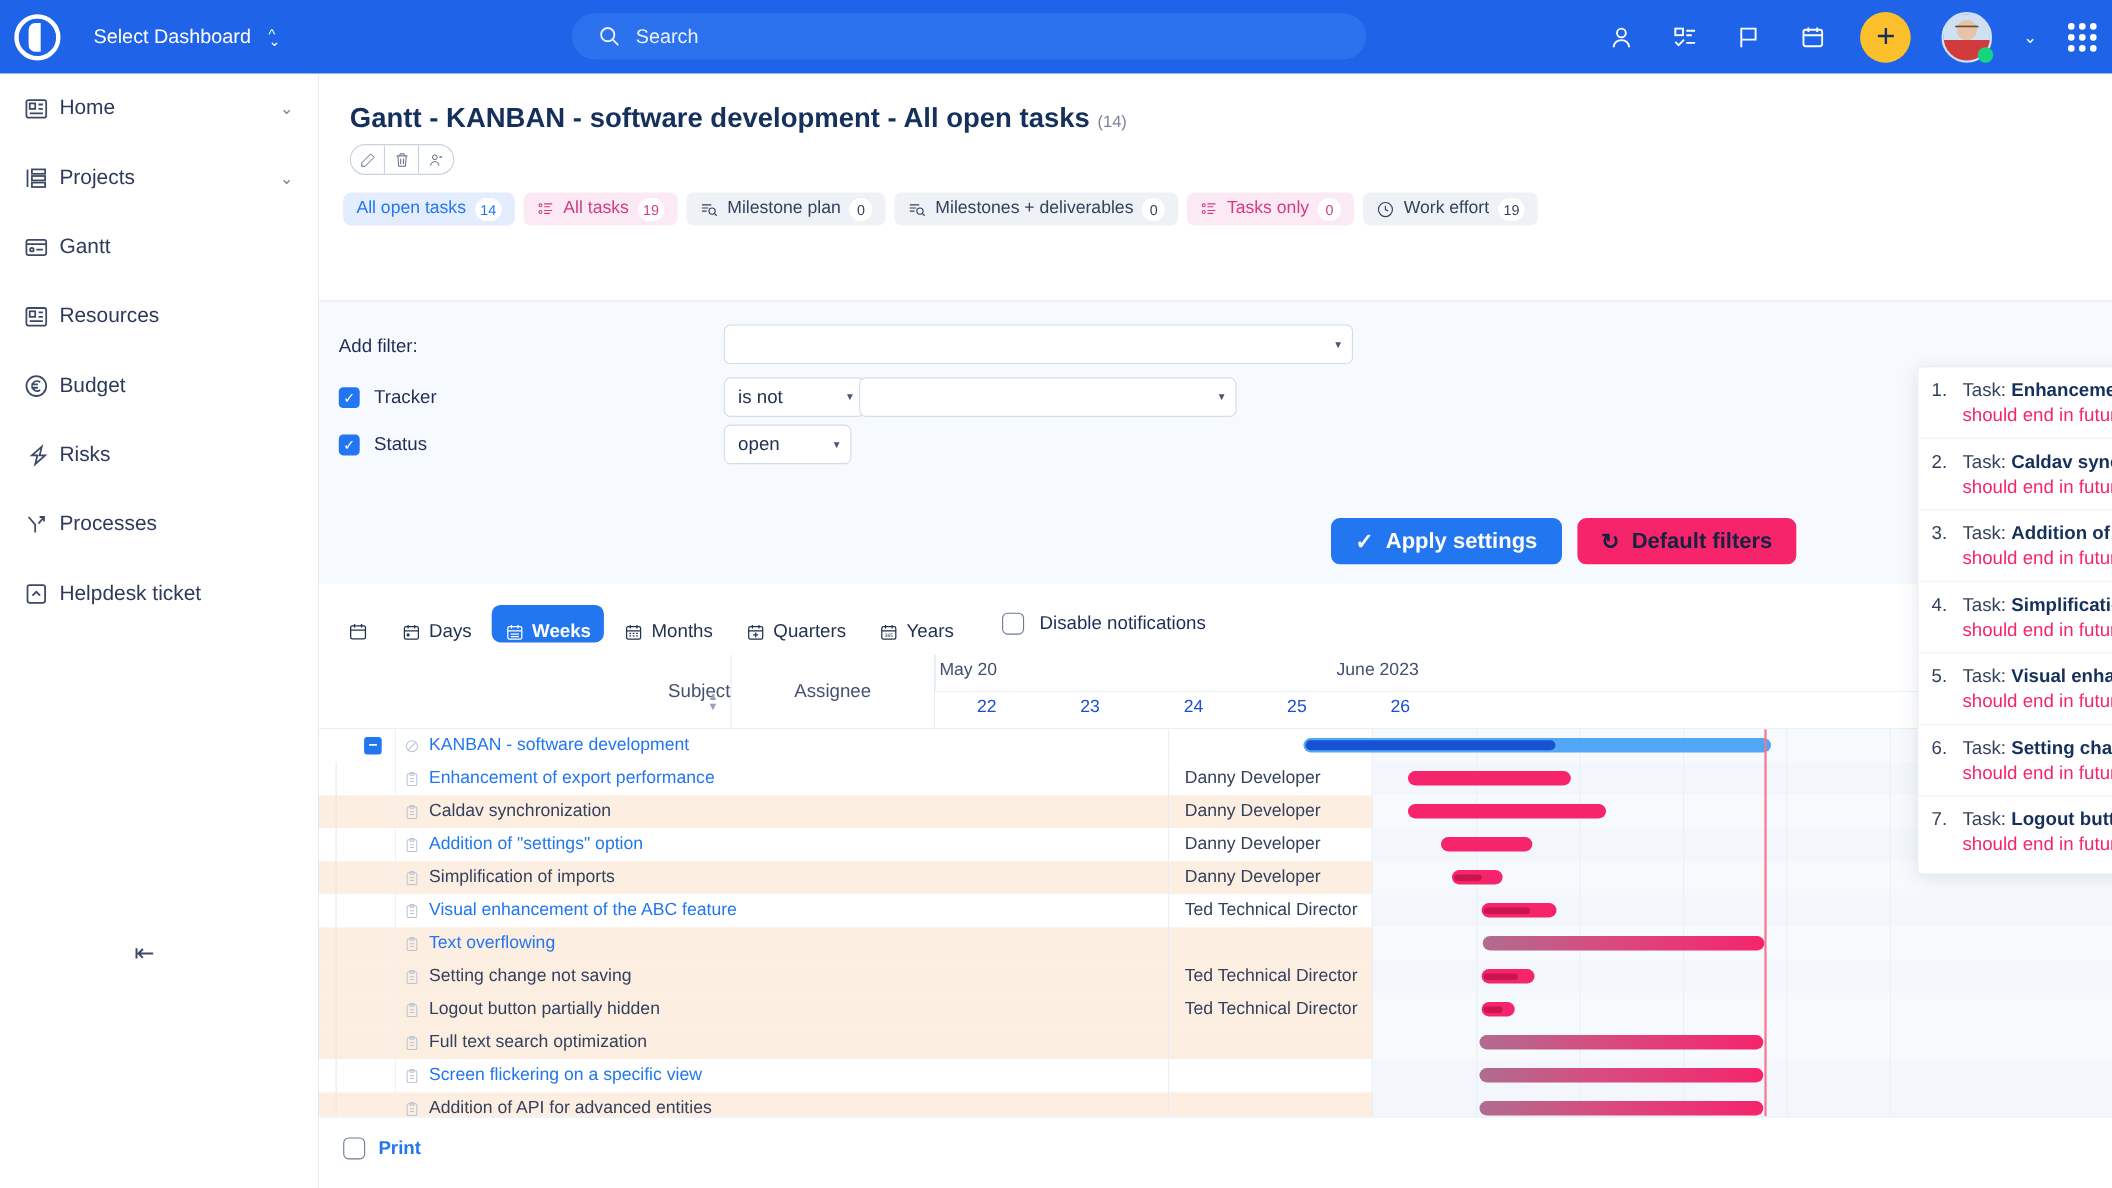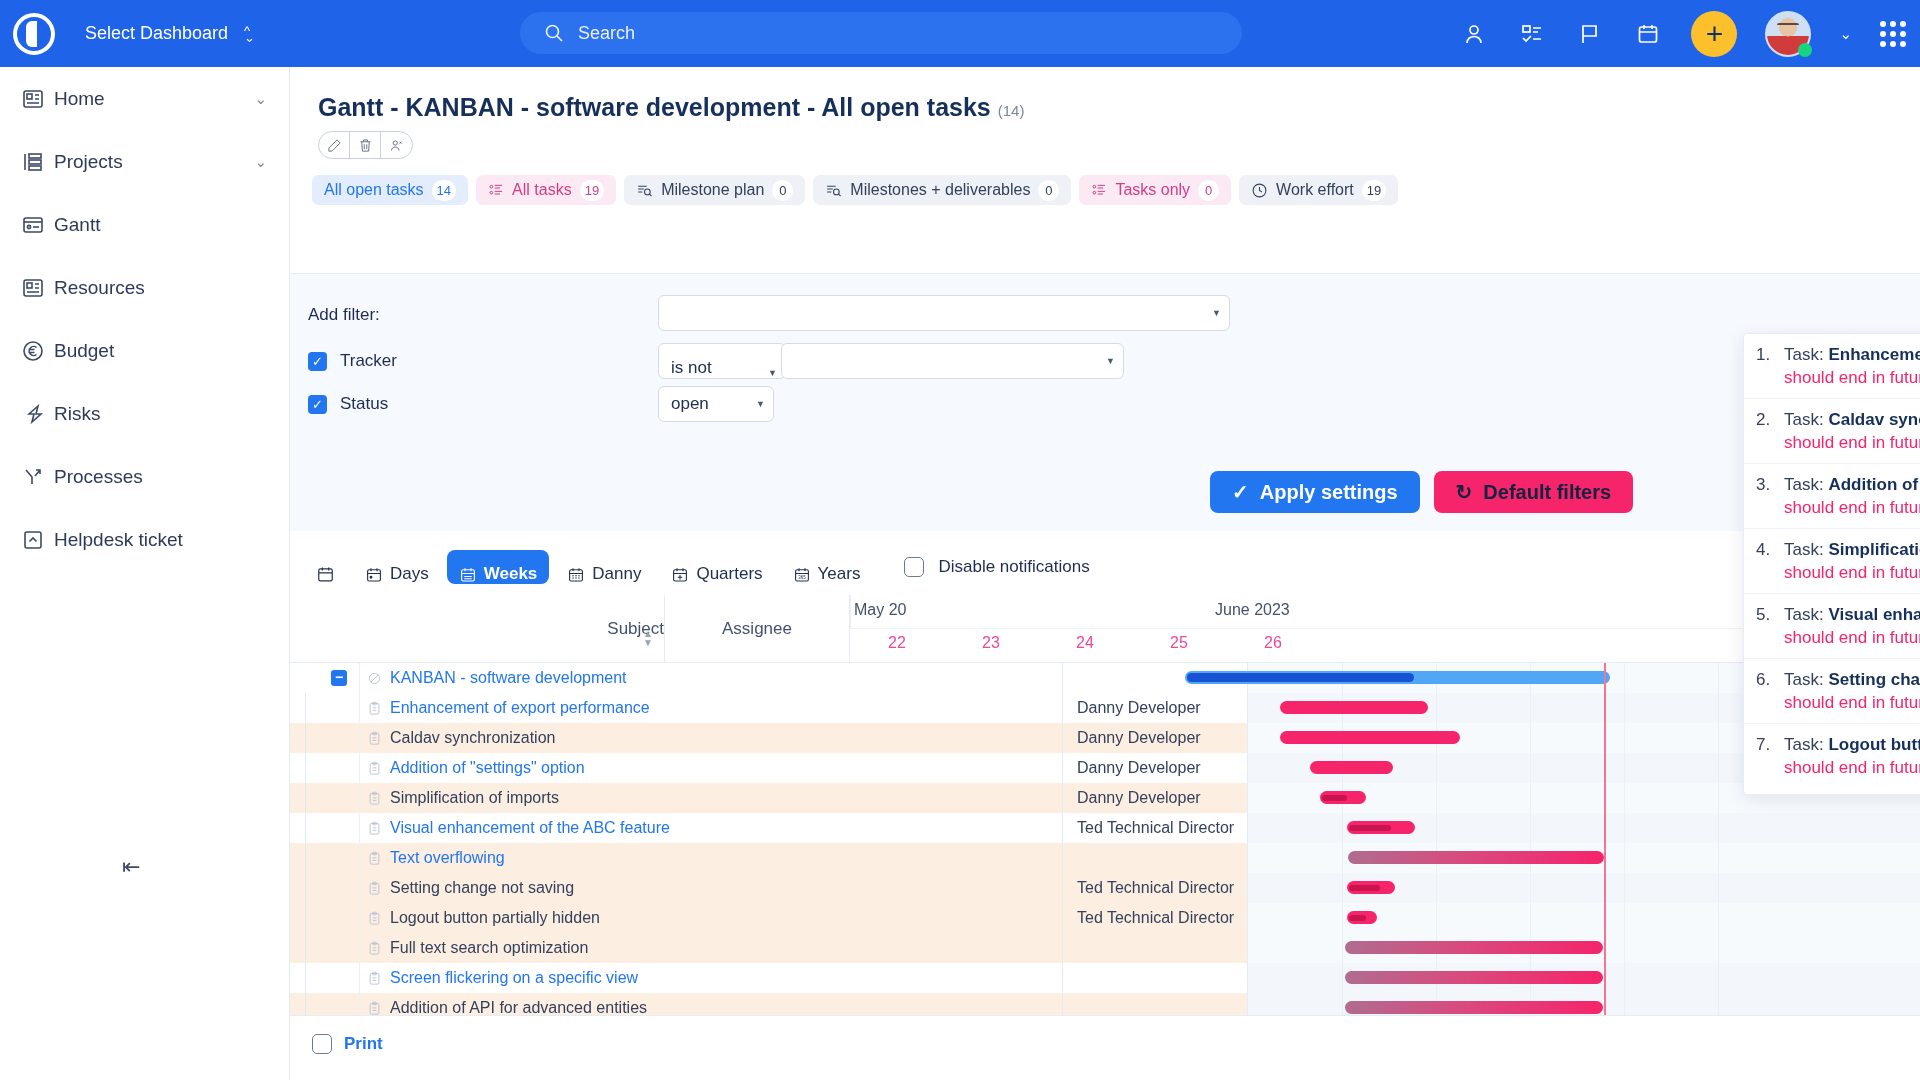--- a/index.html
+++ b/index.html
@@ -186,21 +186,21 @@
   .sortic { position: absolute; right: 11px; top: 34px; color: #97a2b6; font-size: 10px; line-height: 9px; }
   .g-col-assignee {
     position: absolute; left: 375px; top: 0; width: 185px; height: 68px;
     border-right: 1px solid #e6ecf5; display: flex; align-items: center; justify-content: center;
     font-size: 17px; color: #44516e;
   }
   .g-timeline-head { position: absolute; left: 560px; top: 0; right: 0; height: 68px; }
   .month-row { position: relative; height: 34px; border-bottom: 1px solid #eef2f8; }
   .month-lbl { position: absolute; top: 6px; font-size: 16px; color: #44516e; }
   .week-row { position: relative; height: 34px; }
-  .week-lbl { position: absolute; top: 5px; font-size: 16px; color: #ec4899; text-align: center; }
+  .week-lbl { position: absolute; top: 5px; font-size: 16px; color: #1d4ed8; text-align: center; }
   .vline { position: absolute; top: 0; bottom: 0; width: 1px; background: #eaf0f8; }
 
   .g-body { position: relative; height: 352px; }
   .grow { position: relative; height: 30px; display: flex; }
   .grow .tree {
     width: 70px; flex: 0 0 70px; position: relative; border-right: 1px solid #edf1f7;
   }
   .grow .icoc { width: 28px; flex: 0 0 28px; display: flex; align-items: center; justify-content: center; }
   .grow .subj {
     flex: 1; display: flex; align-items: center; font-size: 16px; padding-left: 2px;
@@ -516,21 +516,21 @@
     <div class="frow lbl-add" style="top:238px;">Add filter:</div>
     <div class="sel" style="position:absolute;left:368px;top:228px;width:572px;height:36px;">
       <span></span>
       <span class="caret">▼</span>
     </div>
 
     <div class="frow" style="left:18px;top:284px;">
       <span class="cb">✓</span>
       <span>Tracker</span>
     </div>
-    <div class="sel" style="position:absolute;left:368px;top:276px;width:128px;align-items:flex-end;">
+    <div class="sel" style="position:absolute;left:368px;top:276px;width:128px;">
       <span>is not</span>
       <span class="caret">▼</span>
     </div>
     <div class="sel" style="position:absolute;left:491px;top:276px;width:343px;">
       <span></span>
       <span class="caret">▼</span>
     </div>
 
     <div class="frow" style="left:18px;top:327px;">
       <span class="cb">✓</span>
@@ -573,21 +573,21 @@
             <rect x="3.5" y="5" width="17" height="15" rx="2"></rect>
             <path d="M3.5 10h17M8 3v4M16 3v4M7 14h10M7 17h10"></path>
           </svg>
         <span>Weeks</span>
       </div>
       <div class="zchip plain">
         <svg width="18" height="18" viewBox="0 0 24 24" stroke="#22314f">
             <rect x="3.5" y="5" width="17" height="15" rx="2"></rect>
             <path d="M3.5 10h17M8 3v4M16 3v4M7 13h2M11 13h2M15 13h2M7 16h2M11 16h2M15 16h2"></path>
           </svg>
-        <span>Danny</span>
+        <span>Months</span>
       </div>
       <div class="zchip plain">
         <svg width="18" height="18" viewBox="0 0 24 24" stroke="#22314f">
             <rect x="3.5" y="5" width="17" height="15" rx="2"></rect>
             <path d="M3.5 10h17M8 3v4M16 3v4M12 12v6M9 15h6"></path>
           </svg>
         <span>Quarters</span>
       </div>
       <div class="zchip plain">
         <svg width="18" height="18" viewBox="0 0 24 24" stroke="#22314f">

